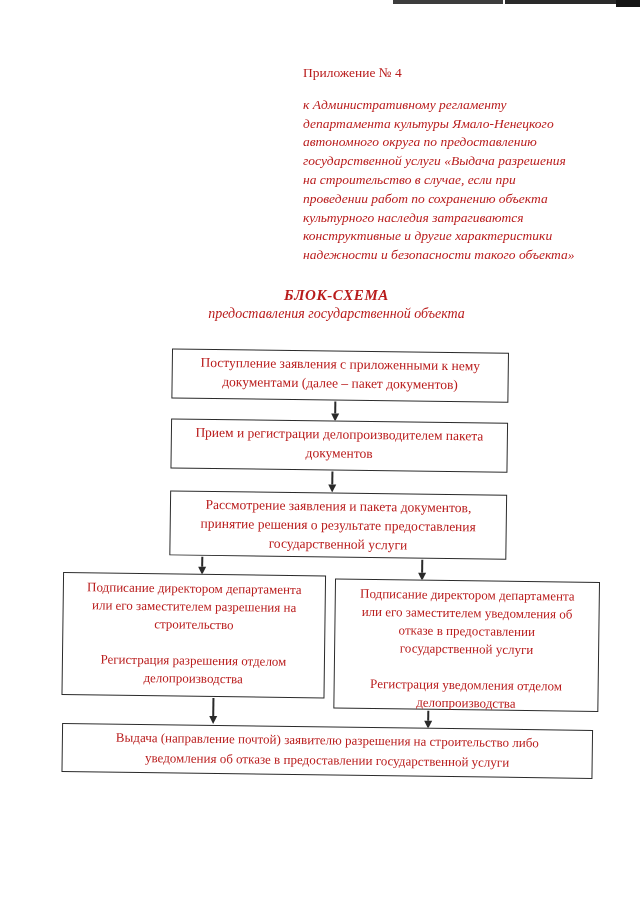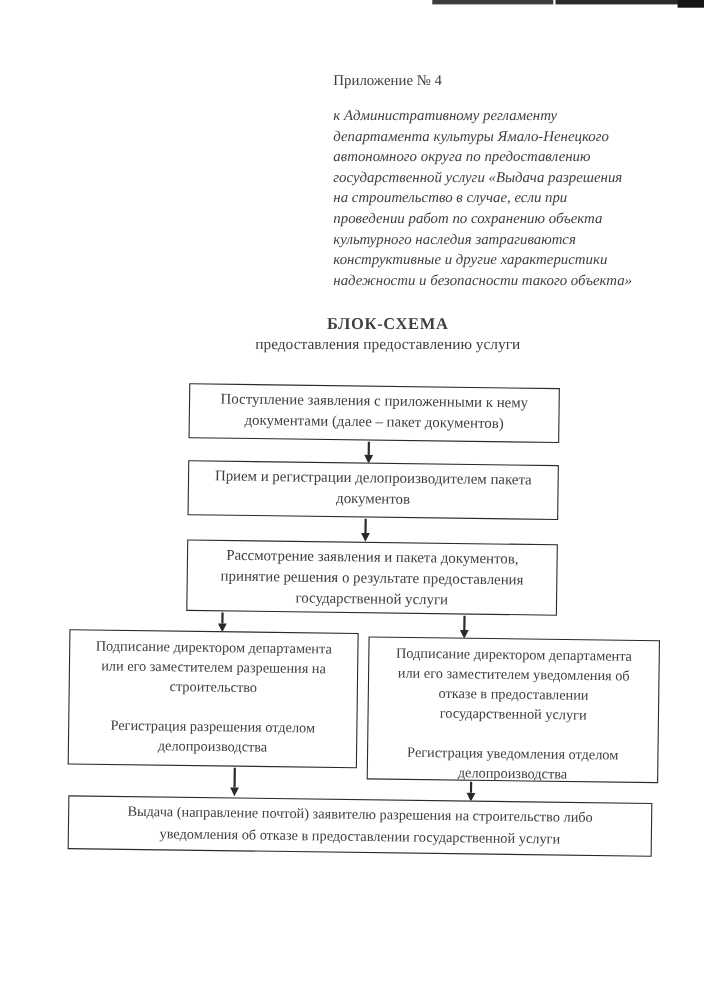--- a/index.html
+++ b/index.html
@@ -2,21 +2,21 @@
 <html><head>
 <meta charset="utf-8">
 <style>
   html, body { margin: 0; padding: 0; background: #ffffff; }
   .page {
     position: relative;
     width: 640px;
     height: 905px;
     background: #ffffff;
     font-family: "Liberation Serif", serif;
-    color: #404040;
+    color: #b91c1c;
     overflow: hidden;
   }
   
   .scan-strip { position: absolute; top: 0; }
   .scan-strip.s1 { left: 393px; width: 110px; height: 4px; background: #3d3d3d; }
   .scan-strip.s2 { left: 505px; width: 112px; height: 4px; background: #2a2a2a; }
   .scan-strip.s3 { left: 616px; width: 24px;  height: 7px; background: #151515; }
 
   .hdr {
     position: absolute;
@@ -24,24 +24,25 @@
     top: 64px;
     width: 292px;
     font-size: 13.5px;
     line-height: 18.8px;
   }
   .hdr .appendix { margin: 0 0 13px 0; }
   .hdr .reg { white-space: pre-line; font-style: italic; }
 
   .titleblock {
     position: absolute;
-    left: 184px;
+    left: 168px;
     top: 287px;
     width: 337px;
     text-align: center;
+    font-style: italic;
   }
   .titleblock .t1 { font-weight: bold; font-size: 15px; letter-spacing: 0.6px; }
   .titleblock .t2 { font-size: 14px; margin-top: 2px; }
 
   
   .fc {
     position: absolute;
     left: 0; top: 0; right: 0; bottom: 0;
     transform: rotate(0.75deg);
     transform-origin: 66px 350px;
@@ -99,21 +100,21 @@
 государственной услуги «Выдача разрешения
 на строительство в случае, если при
 проведении работ по сохранению объекта
 культурного наследия затрагиваются
 конструктивные и другие характеристики
 надежности и безопасности такого объекта»</div>
   </div>
 
   <div class="titleblock">
     <div class="t1">БЛОК-СХЕМА</div>
-    <div class="t2">предоставления предоставлению услуги</div>
+    <div class="t2">предоставления государственной объекта</div>
   </div>
 
   <div class="fc">
     <div class="box b1">Поступление заявления с приложенными к нему
 документами (далее – пакет документов)</div>
     <div class="arrow a1"></div>
 
     <div class="box b2">Прием и регистрации делопроизводителем пакета
 документов</div>
     <div class="arrow a2"></div>

